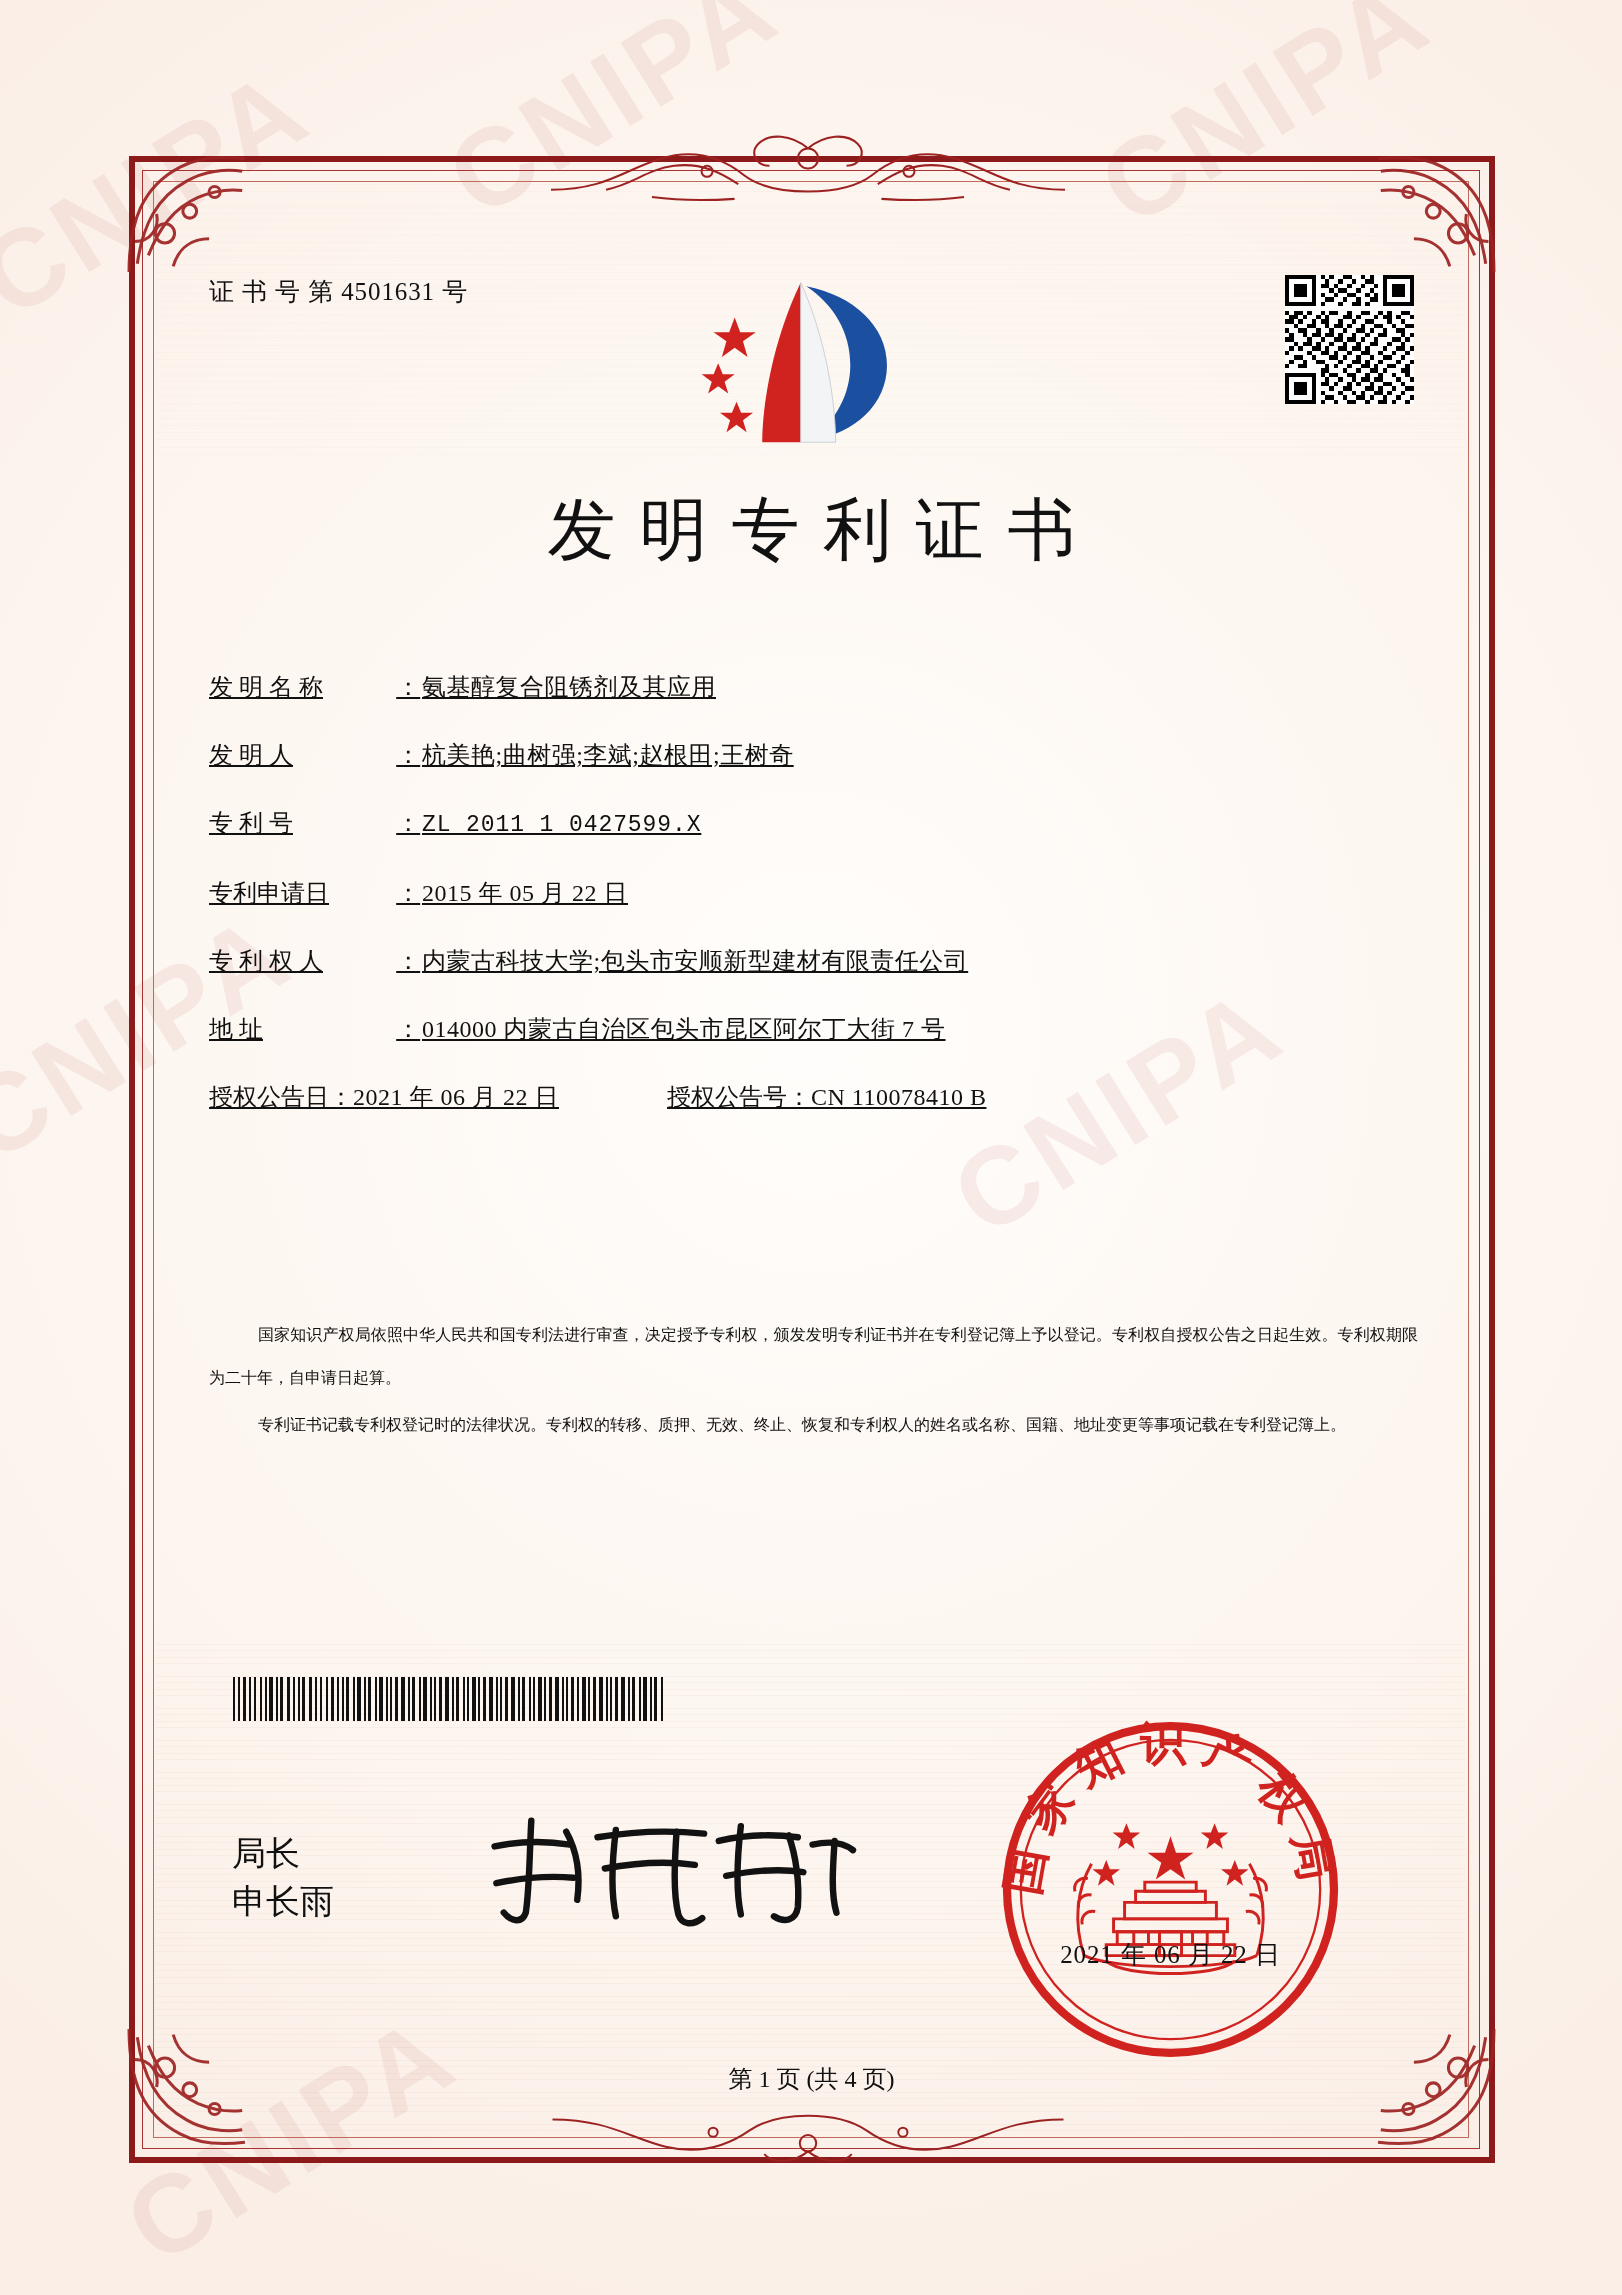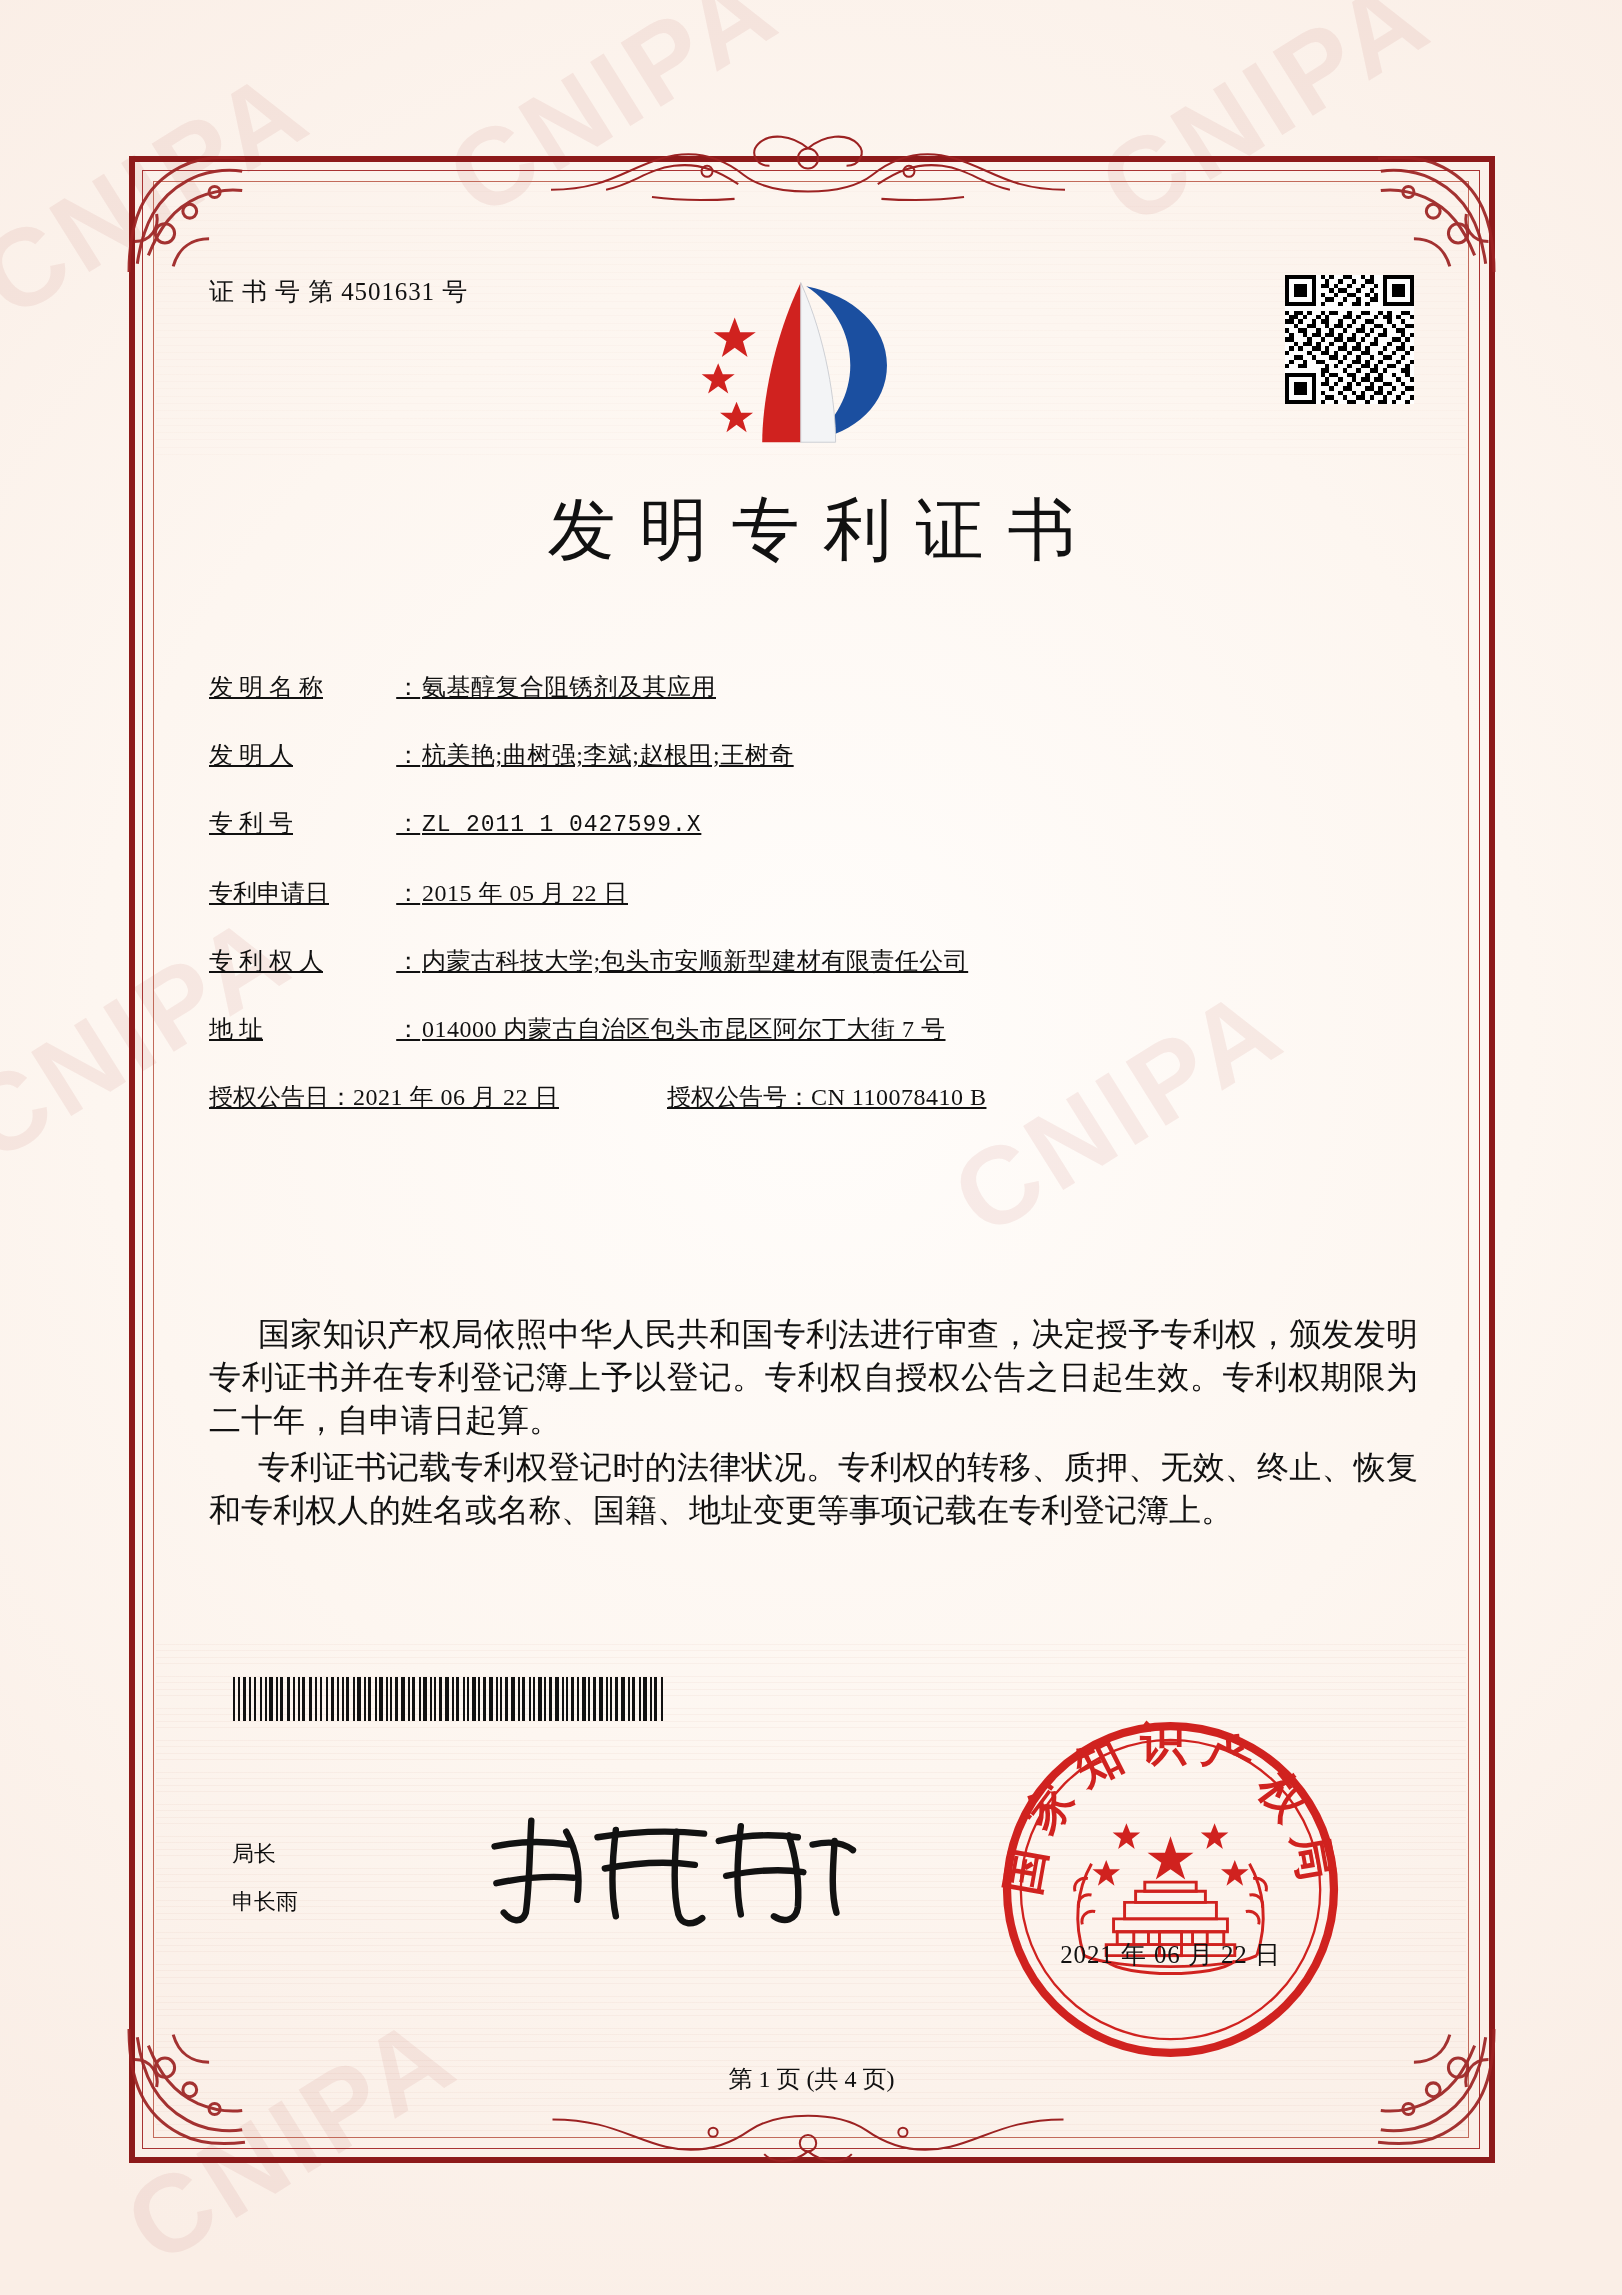--- a/index.html
+++ b/index.html
@@ -178,21 +178,21 @@
   }
   .inline-label { letter-spacing: 0; }
   .inline-value { letter-spacing: 0.5px; }
   .gap { display:inline-block; width: 108px; }
 
   .paragraphs {
     position: absolute;
     left: 209px;
     top: 1313px;
     width: 1209px;
-    font-size: 32px;
+    font-size: 16px;
     line-height: 43px;
     color: #111;
     text-align: justify;
   }
   .paragraphs p {
     margin: 0 0 3.7px 0;
     text-indent: 49px;
   }
 
   
@@ -203,21 +203,21 @@
     width: 432px;
     height: 44px;
   }
   .barcode svg { width: 100%; height: 100%; display: block; }
 
   
   .sign-label {
     position: absolute;
     left: 232px;
     top: 1830px;
-    font-size: 22px;
+    font-size: 34px;
     line-height: 48px;
     color: #111;
   }
   .signature {
     position: absolute;
     left: 478px;
     top: 1804px;
     width: 386px;
     height: 129px;
     color: #121212;

